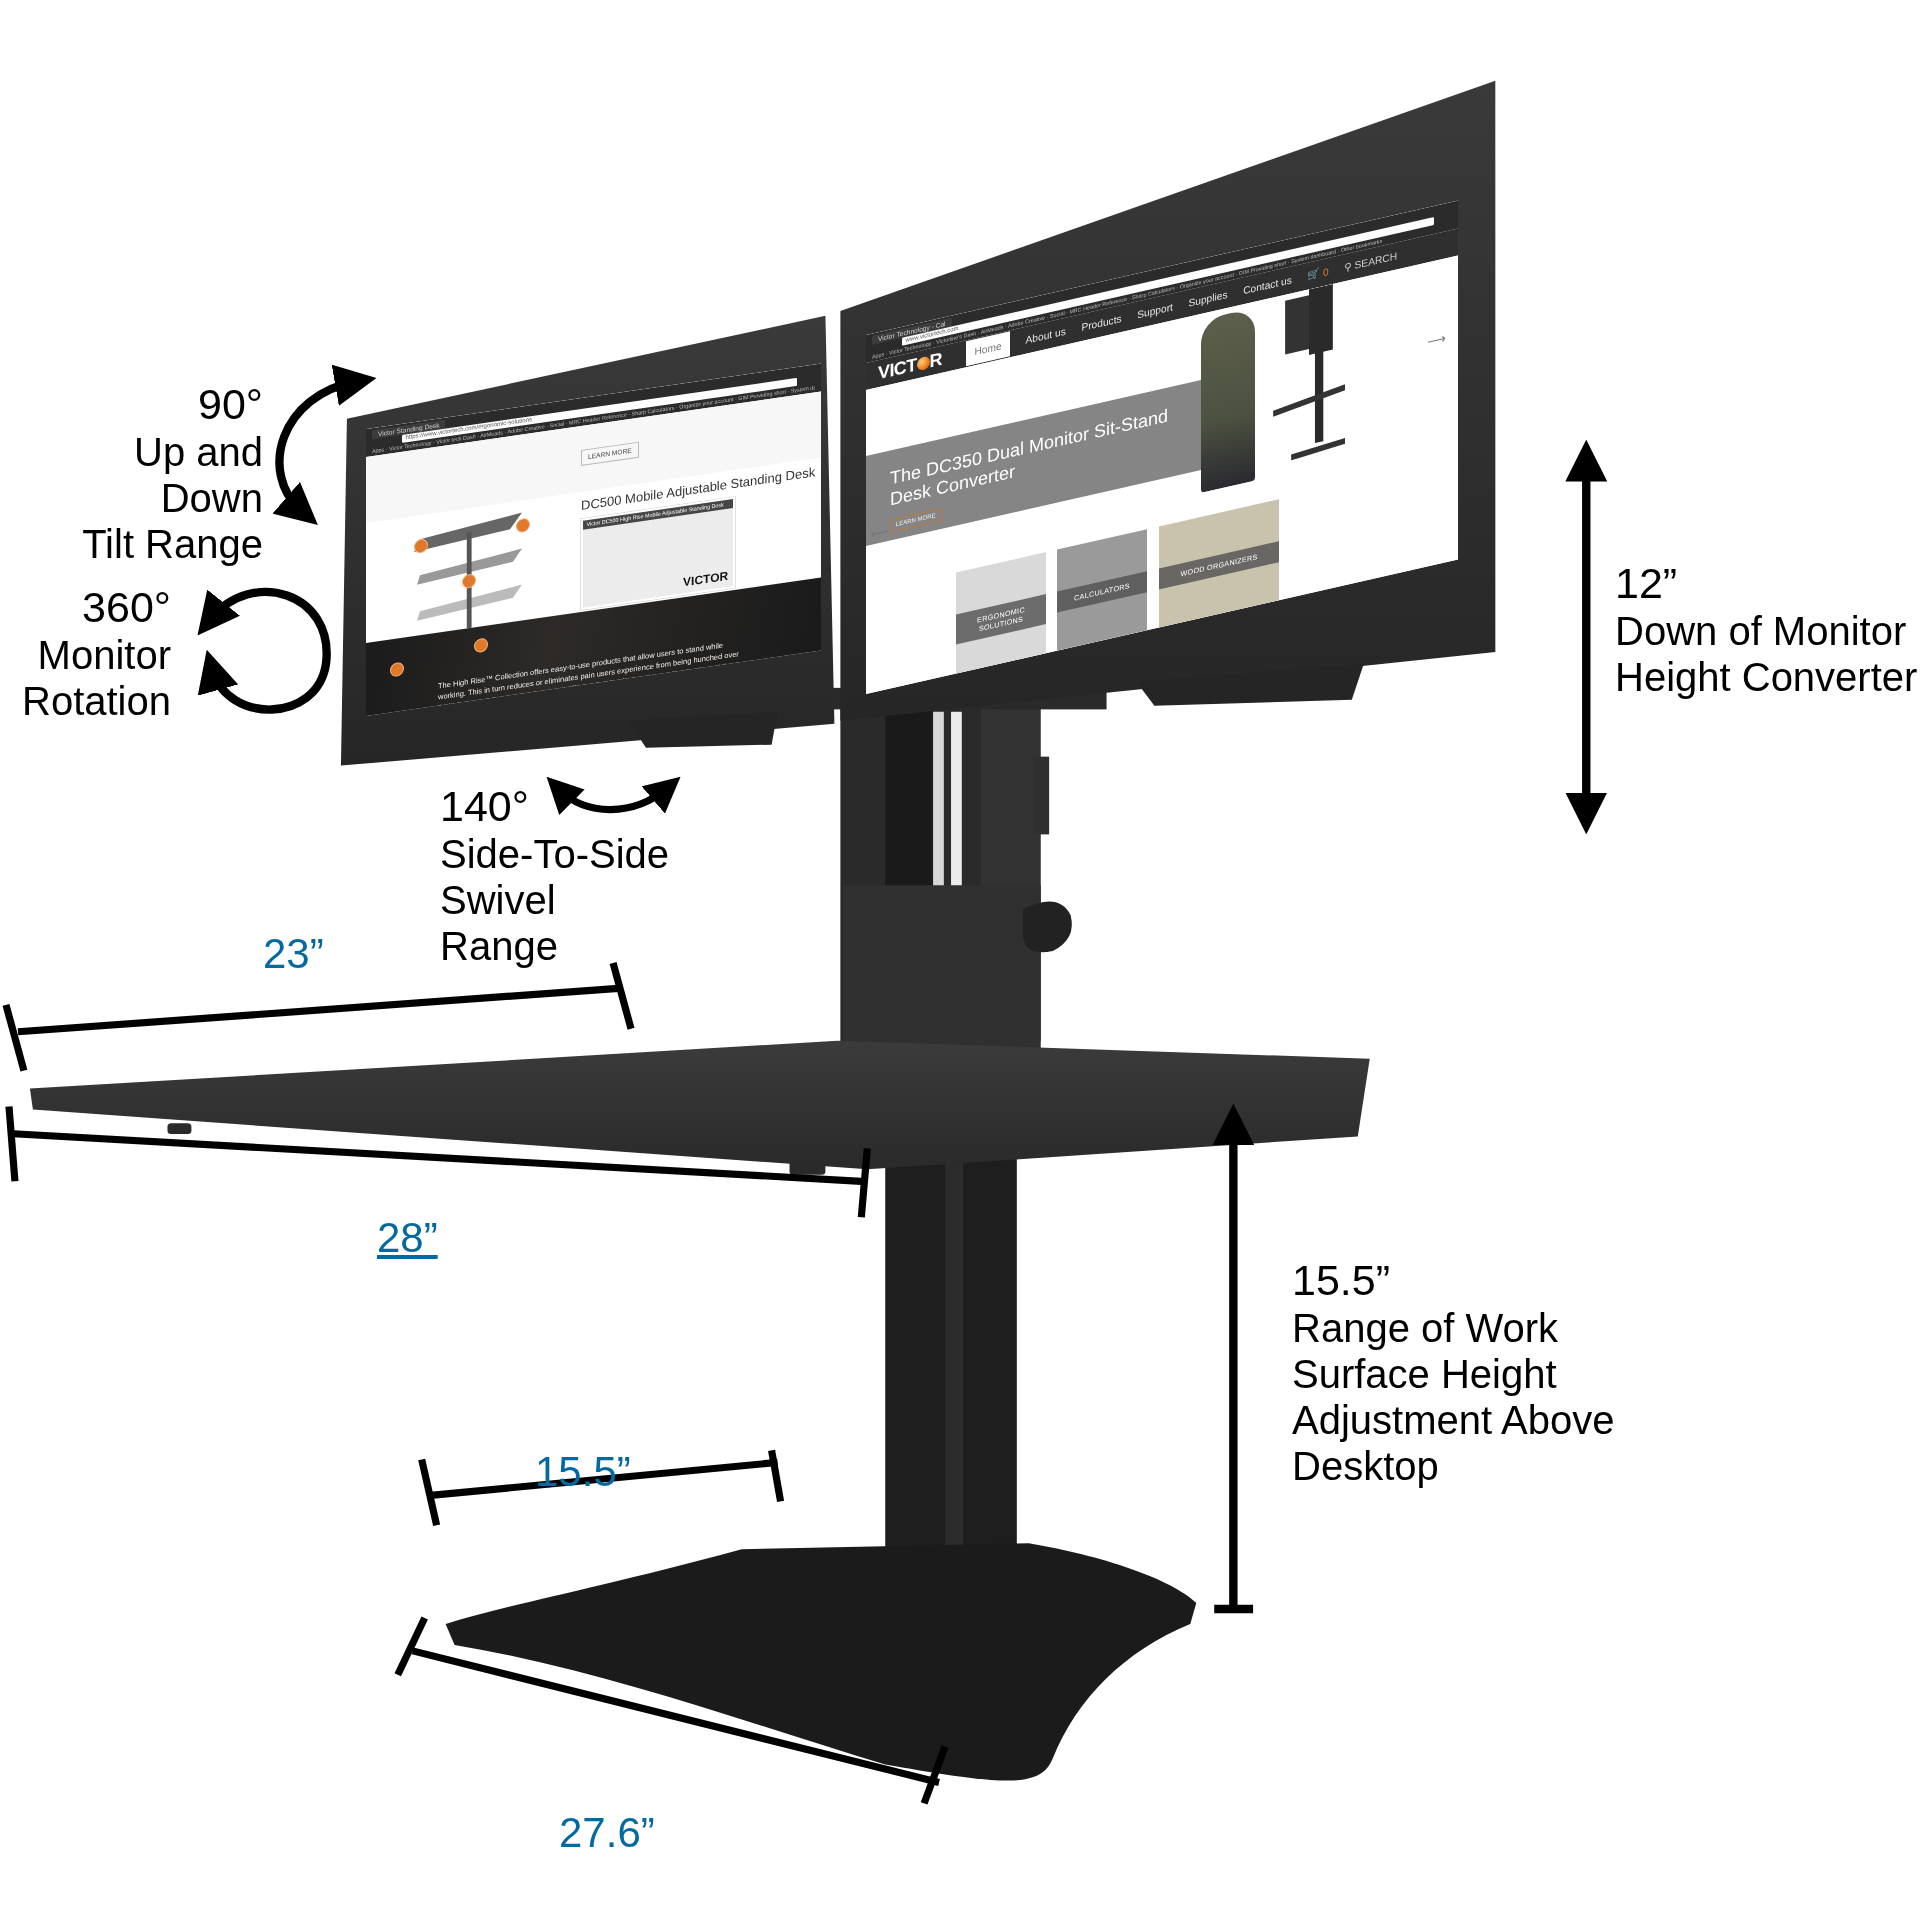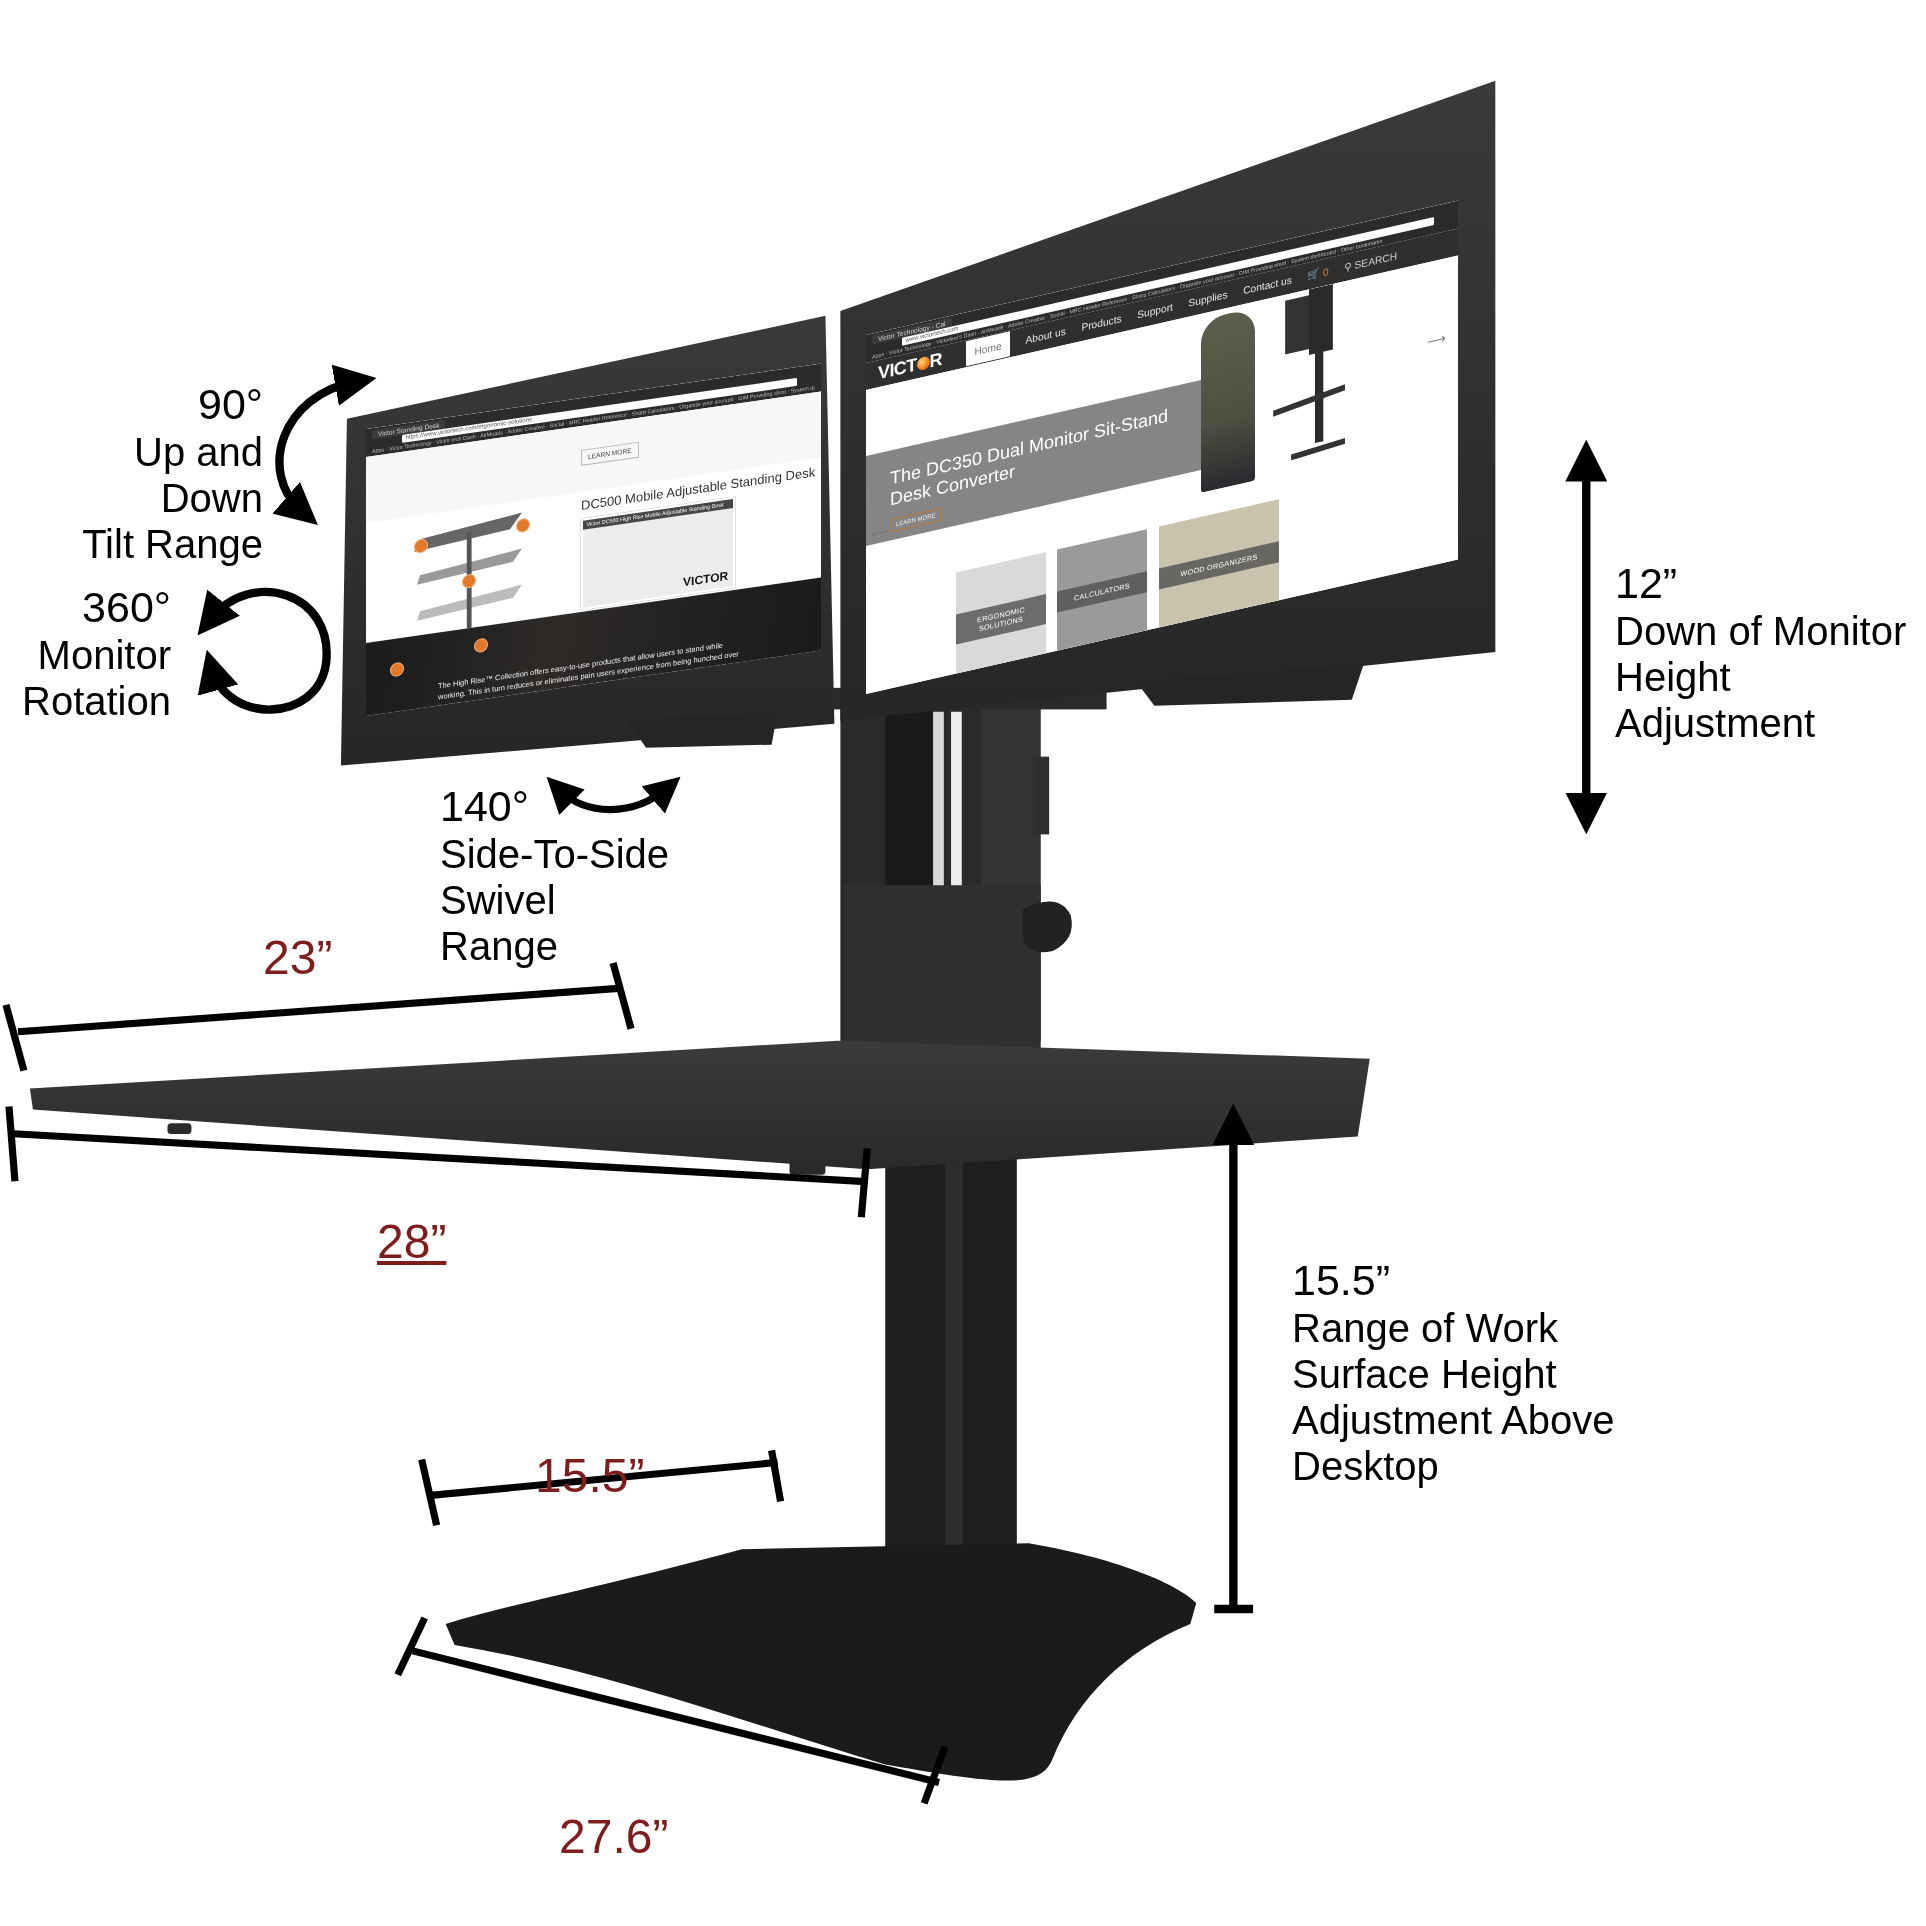--- a/index.html
+++ b/index.html
@@ -6,21 +6,21 @@
   body { width: 1926px; height: 1926px; position: relative; overflow: hidden;
          font-family: "Liberation Sans", "DejaVu Sans", sans-serif; color: #000; }
   .stage { position: absolute; inset: 0; }
   svg.art { position: absolute; left: 0; top: 0; width: 1926px; height: 1926px; }
 
   
   .ann { position: absolute; line-height: 1.15; color: #000; }
   .ann .big { font-size: 43px; display: block; }
   .ann .sub { font-size: 40px; display: block; }
   .ann.right { text-align: right; }
-  .dim { position: absolute; font-size: 48px; color: #7f1d1d; }
+  .dim { position: absolute; font-size: 42px; color: #0369a1; }
 
   
   .screen { position: absolute; overflow: hidden; background: #f7f7f7; transform-origin: 0 0; }
   .screen.left  { left: 366px; top: 429px; width: 455px; height: 287px;
                   transform: skewY(-8.2deg); }
   .screen.right { left: 866px; top: 335px; width: 592px; height: 359px;
                   transform: skewY(-12.8deg); }
 
   .chrome { background: #2b2b2b; color: #cfcfcf; font-size: 7.8px; height: 27.5px; position: relative; }
   .chrome .tab { position: absolute; left: 6px; top: 1.8px; background: #3c3c3c; padding: 1.2px 6px; border-radius: 2.4px 2.4px 0 0; font-size: 6.6px; }
@@ -265,21 +265,21 @@
 
   <div class="ann" style="left:440px; top:772px; width:239px;margin-top:10px;">
     <span class="big">140°</span>
     <span class="sub">Side-To-Side</span>
     <span class="sub">Swivel Range</span>
   </div>
 
   <div class="ann" style="left:1615px; top:559px; width:311px;">
     <span class="big">12”</span>
     <span class="sub">Down of Monitor</span>
-    <span class="sub">Height Adjustment</span>
+    <span class="sub">Height Converter</span>
   </div>
 
   <div class="ann" style="left:1292px; top:1256px; width:371px;">
     <span class="big">15.5”</span>
     <span class="sub">Range of Work</span>
     <span class="sub">Surface Height</span>
     <span class="sub">Adjustment Above</span>
     <span class="sub">Desktop</span>
   </div>
 

